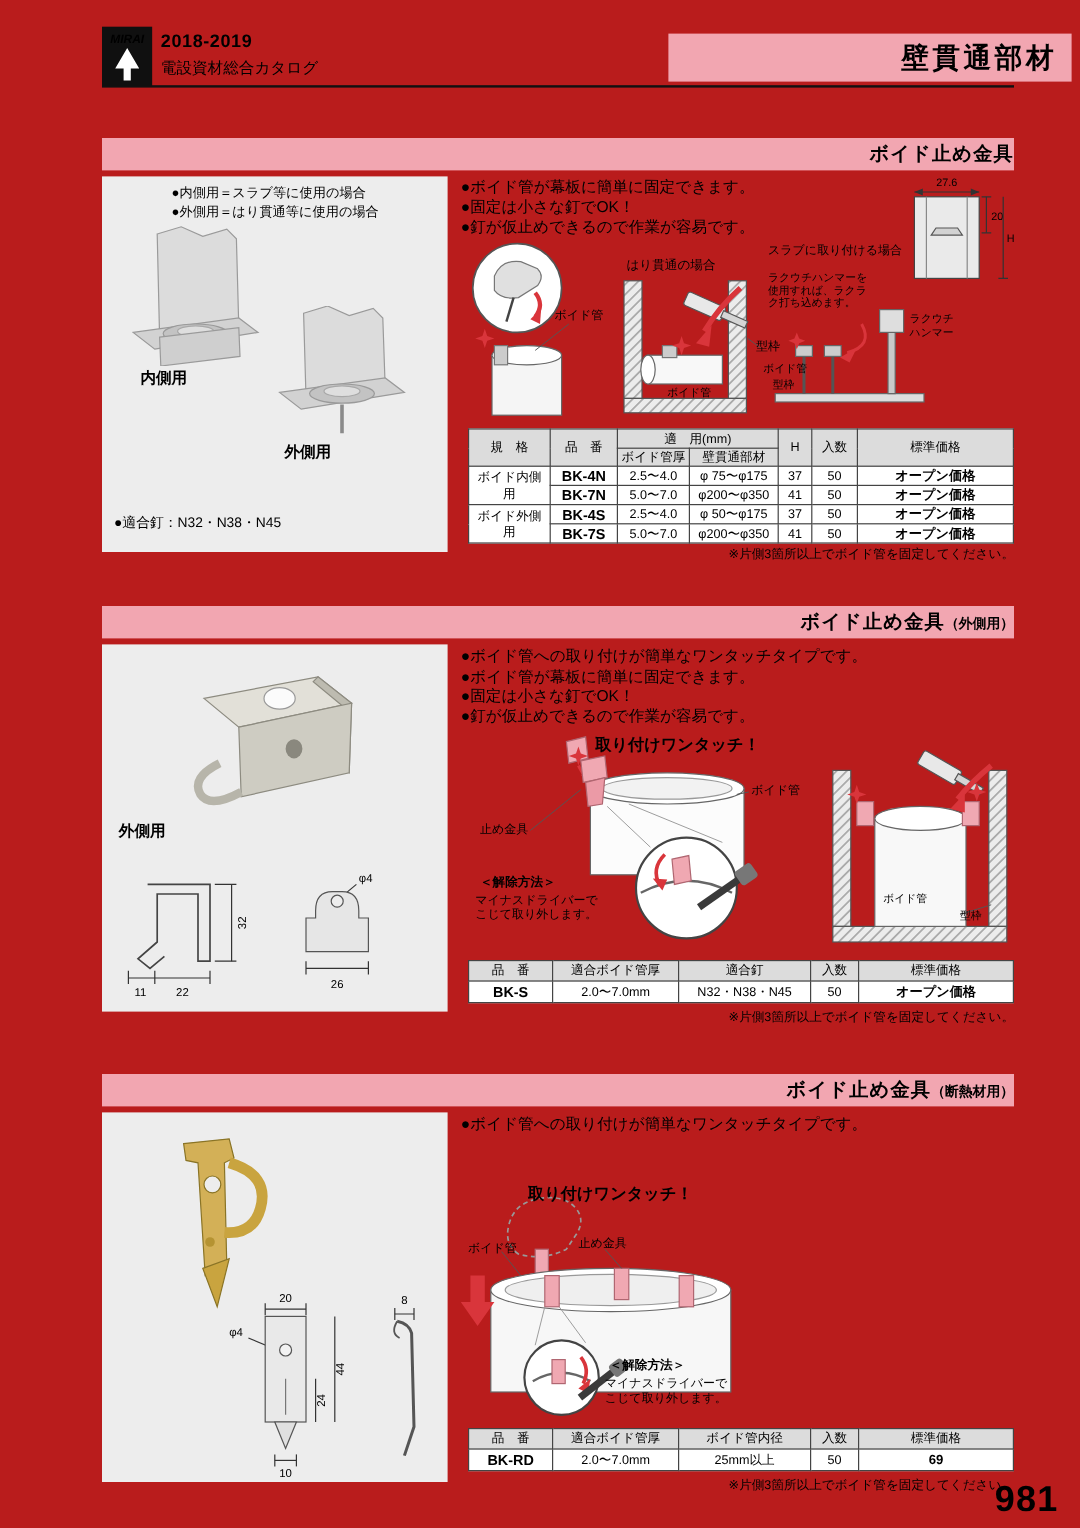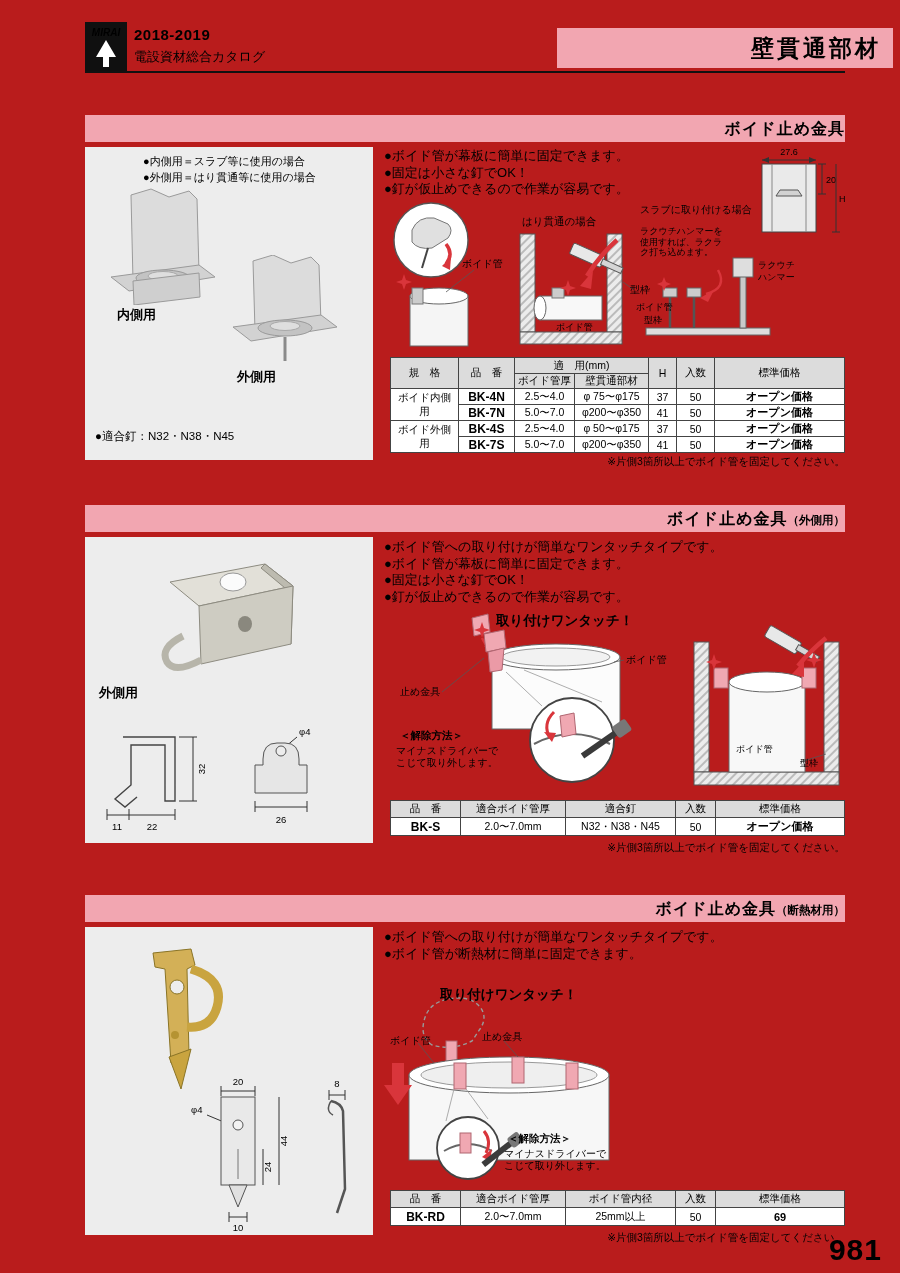--- a/index.html
+++ b/index.html
@@ -401,21 +401,20 @@
       <line x1="28" y1="15" x2="28" y2="25" stroke="#333"></line>
       <line x1="44" y1="15" x2="44" y2="25" stroke="#333"></line>
       <text x="36" y="12" text-anchor="middle" font-size="9.5">8</text>
       <path d="M30,26 q10,2 12,10 l2,78 l-8,24" fill="none" stroke="#555" stroke-width="2.5"></path>
       <path d="M30,26 q-6,10 2,14" fill="none" stroke="#555" stroke-width="1.5"></path>
     </svg>
   </div>
 
   <div class="featbox" style="left:384px;top:929px">
     <div>●ボイド管への取り付けが簡単なワンタッチタイプです。</div>
-    <div>●ボイド管が断熱材に簡単に固定できます。</div>
   </div>
 
   <div class="abs" style="left:384px;top:985px;width:461px;height:195px">
     <svg width="461" height="195" viewBox="0 0 461 195">
       <g>
         <path d="M48,60 q-12,-8 -8,-24 q4,-18 24,-22 q22,-4 32,8 q8,10 0,22 l-8,12 q-20,10 -40,4 z" fill="none" stroke="#999" stroke-width="1.4" stroke-dasharray="4 3"></path>
       </g>
       <rect x="62" y="56" width="11" height="20" fill="#f0a8b2" stroke="#b06671"></rect>
       <polygon points="67,86 61,78 73,78" fill="#d9353b"></polygon>
       <g>

